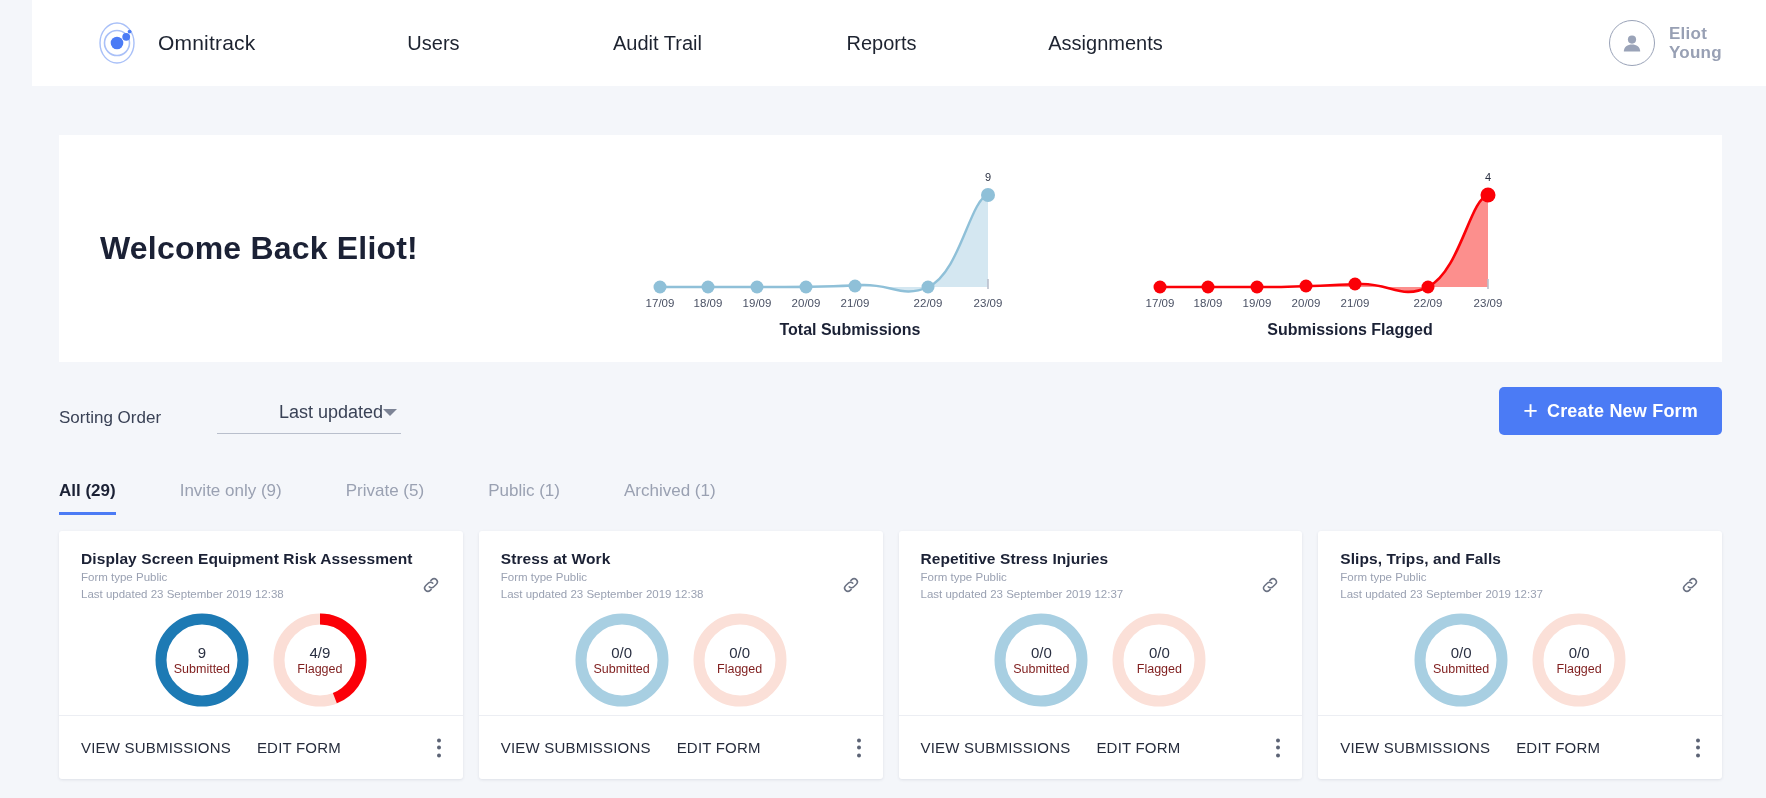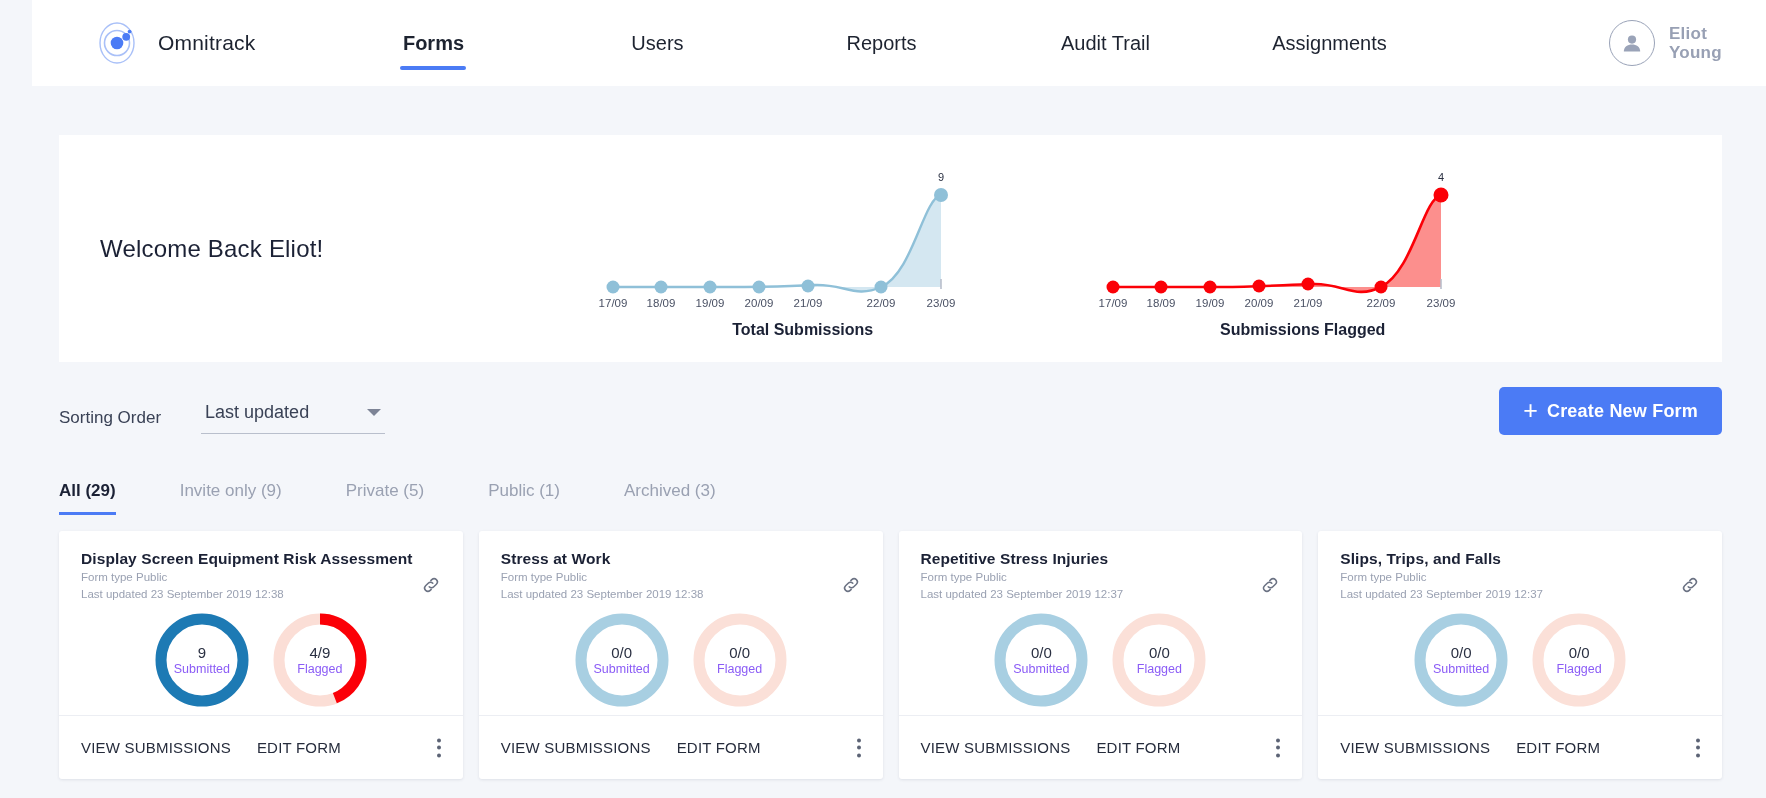--- a/index.html
+++ b/index.html
@@ -58,41 +58,41 @@
   }
 
   
   .panel {
     margin: 49px 44px 0 59px;
     background: #fff; height: 227px;
     display: flex; align-items: center;
     position: relative;
   }
   .welcome {
-    font-size: 24px; font-weight: normal; color: #1b2135;
+    font-size: 32px; font-weight: bold; color: #1b2135;
     padding-left: 41px; letter-spacing: .2px;
     white-space: nowrap;
   }
   .charts { display: flex; flex: 1; justify-content: center; gap: 80px; margin-left: 60px;}
   .chartbox { width: 420px; text-align: center; }
   .chart-svg { display: block; }
   .chart-title {
     font-size: 16px; font-weight: bold; color: #1b2135; margin-top: 12px;
   }
 
   
   .sortrow {
     margin: 29px 44px 0 59px;
     display: flex; align-items: center; position: relative; height: 54px;
   }
   .sortlabel { font-size: 17px; color: #3a4256; }
   .select {
-    margin-left: 40px; width: 184px;
+    margin-left: 56px; width: 184px;
     border-bottom: 1px solid #b9bfcc;
-    display: flex; align-items: center; justify-content: space-between;
+    display: flex; align-items: center; justify-content: flex-end;
     padding: 0 4px 10px 4px; cursor: pointer;
   }
   .select-value { font-size: 18px; color: #3a4256; }
   .caret { width: 0; height: 0; border-left: 7px solid transparent; border-right: 7px solid transparent; border-top: 7px solid #7d8496; }
   .btn-primary {
     position: absolute; right: 0; top: -4px;
     background: #4b7bf5; color: #fff; border: none; border-radius: 5px;
     height: 48px; padding: 0 24px; font-size: 18px; font-weight: bold;
     display: flex; align-items: center; gap: 9px; cursor: pointer;
     letter-spacing: .2px;
@@ -130,21 +130,21 @@
   .card-title { font-size: 15.5px; font-weight: bold; color: #1b2135; letter-spacing: .1px; }
   .card-sub { font-size: 11.5px; color: #9aa1b2; margin-top: 2px; line-height: 1.32; }
   .link-icon { position: absolute; right: 22px; top: 44px; cursor: pointer; }
   .donuts { display: flex; justify-content: center; gap: 18px; margin-top: 8px; }
   .donut { position: relative; width: 100px; height: 100px; }
   .donut-label {
     position: absolute; inset: 0; display: flex; flex-direction: column;
     align-items: center; justify-content: center; line-height: 1.18;
   }
   .donut-val { font-size: 15px; color: #2a3042; }
-  .donut-cap { font-size: 12.5px; color: #8b5cf6; }
+  .donut-cap { font-size: 12.5px; color: #7f1d1d; }
   .card-foot {
     margin-top: auto; border-top: 1px solid #eceef3;
     height: 64px; display: flex; align-items: center; padding: 0 22px;
     position: relative;
   }
   .foot-link {
     font-size: 15px; color: #262c3c; margin-right: 26px; cursor: pointer;
     letter-spacing: .2px;
   }
   .kebab {
@@ -164,24 +164,23 @@
         <circle cx="23" cy="23" r="12.5" fill="none" stroke="#a9c0f8" stroke-width="1.6"></circle>
         <circle cx="23" cy="23" r="6.3" fill="#4b7bf5"></circle>
         <circle cx="32.2" cy="16.8" r="3.9" fill="#4b7bf5"></circle>
         <circle cx="35.6" cy="11.6" r="1.9" fill="#4b7bf5"></circle>
       </svg>
     </span>
     <span class="brand-name">Omnitrack</span>
   </div>
 
   <div class="navlinks">
-    <div class="navlink active">Forms</div>
     <div class="navlink">Users</div>
+    <div class="navlink">Audit Trail</div>
     <div class="navlink">Reports</div>
-    <div class="navlink">Audit Trail</div>
     <div class="navlink">Assignments</div>
   </div>
 
   <div class="user">
     <span class="avatar">
       <svg width="26" height="26" viewBox="0 0 26 26">
         <circle cx="13" cy="9.6" r="4.1" fill="#9aa3b8"></circle>
         <path d="M4.8 21.5c0-4.6 3.7-7 8.2-7s8.2 2.4 8.2 7z" fill="#9aa3b8"></path>
       </svg>
     </span>
@@ -260,21 +259,21 @@
     <span class="plus">+</span>
     <span>Create New Form</span>
   </button>
 </div>
 
 <div class="tabs">
   <div class="tab active">All (29)</div>
   <div class="tab">Invite only (9)</div>
   <div class="tab">Private (5)</div>
   <div class="tab">Public (1)</div>
-  <div class="tab">Archived (3)</div>
+  <div class="tab">Archived (1)</div>
 </div>
 
 <div class="cards">
 
   <div class="card">
     <div class="card-head">
       <div class="card-title">Display Screen Equipment Risk Assessment</div>
       <div class="card-sub">Form type Public</div>
       <div class="card-sub">Last updated 23 September 2019 12:38</div>
     </div>

